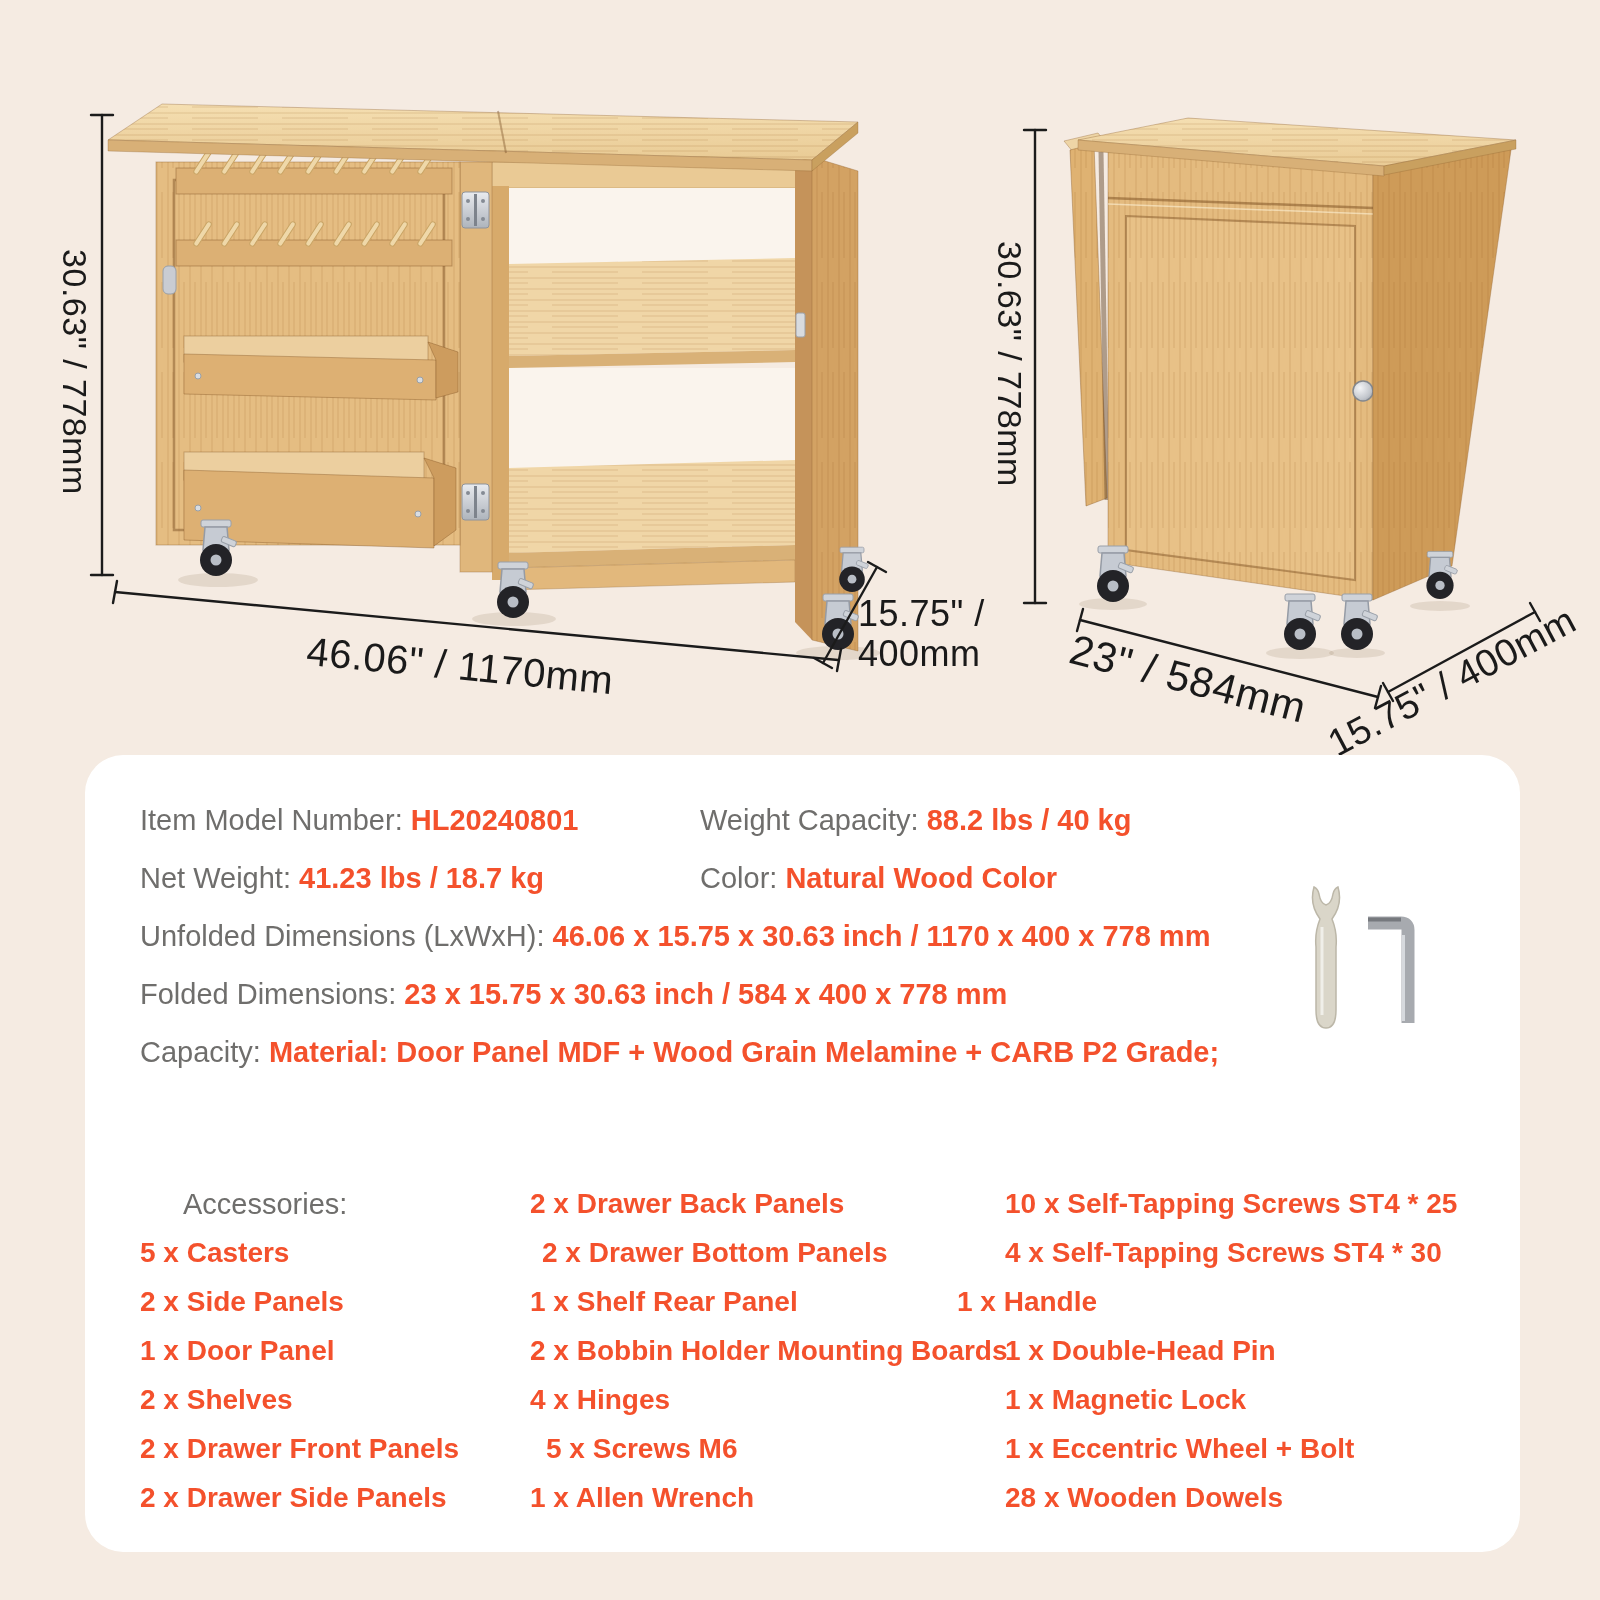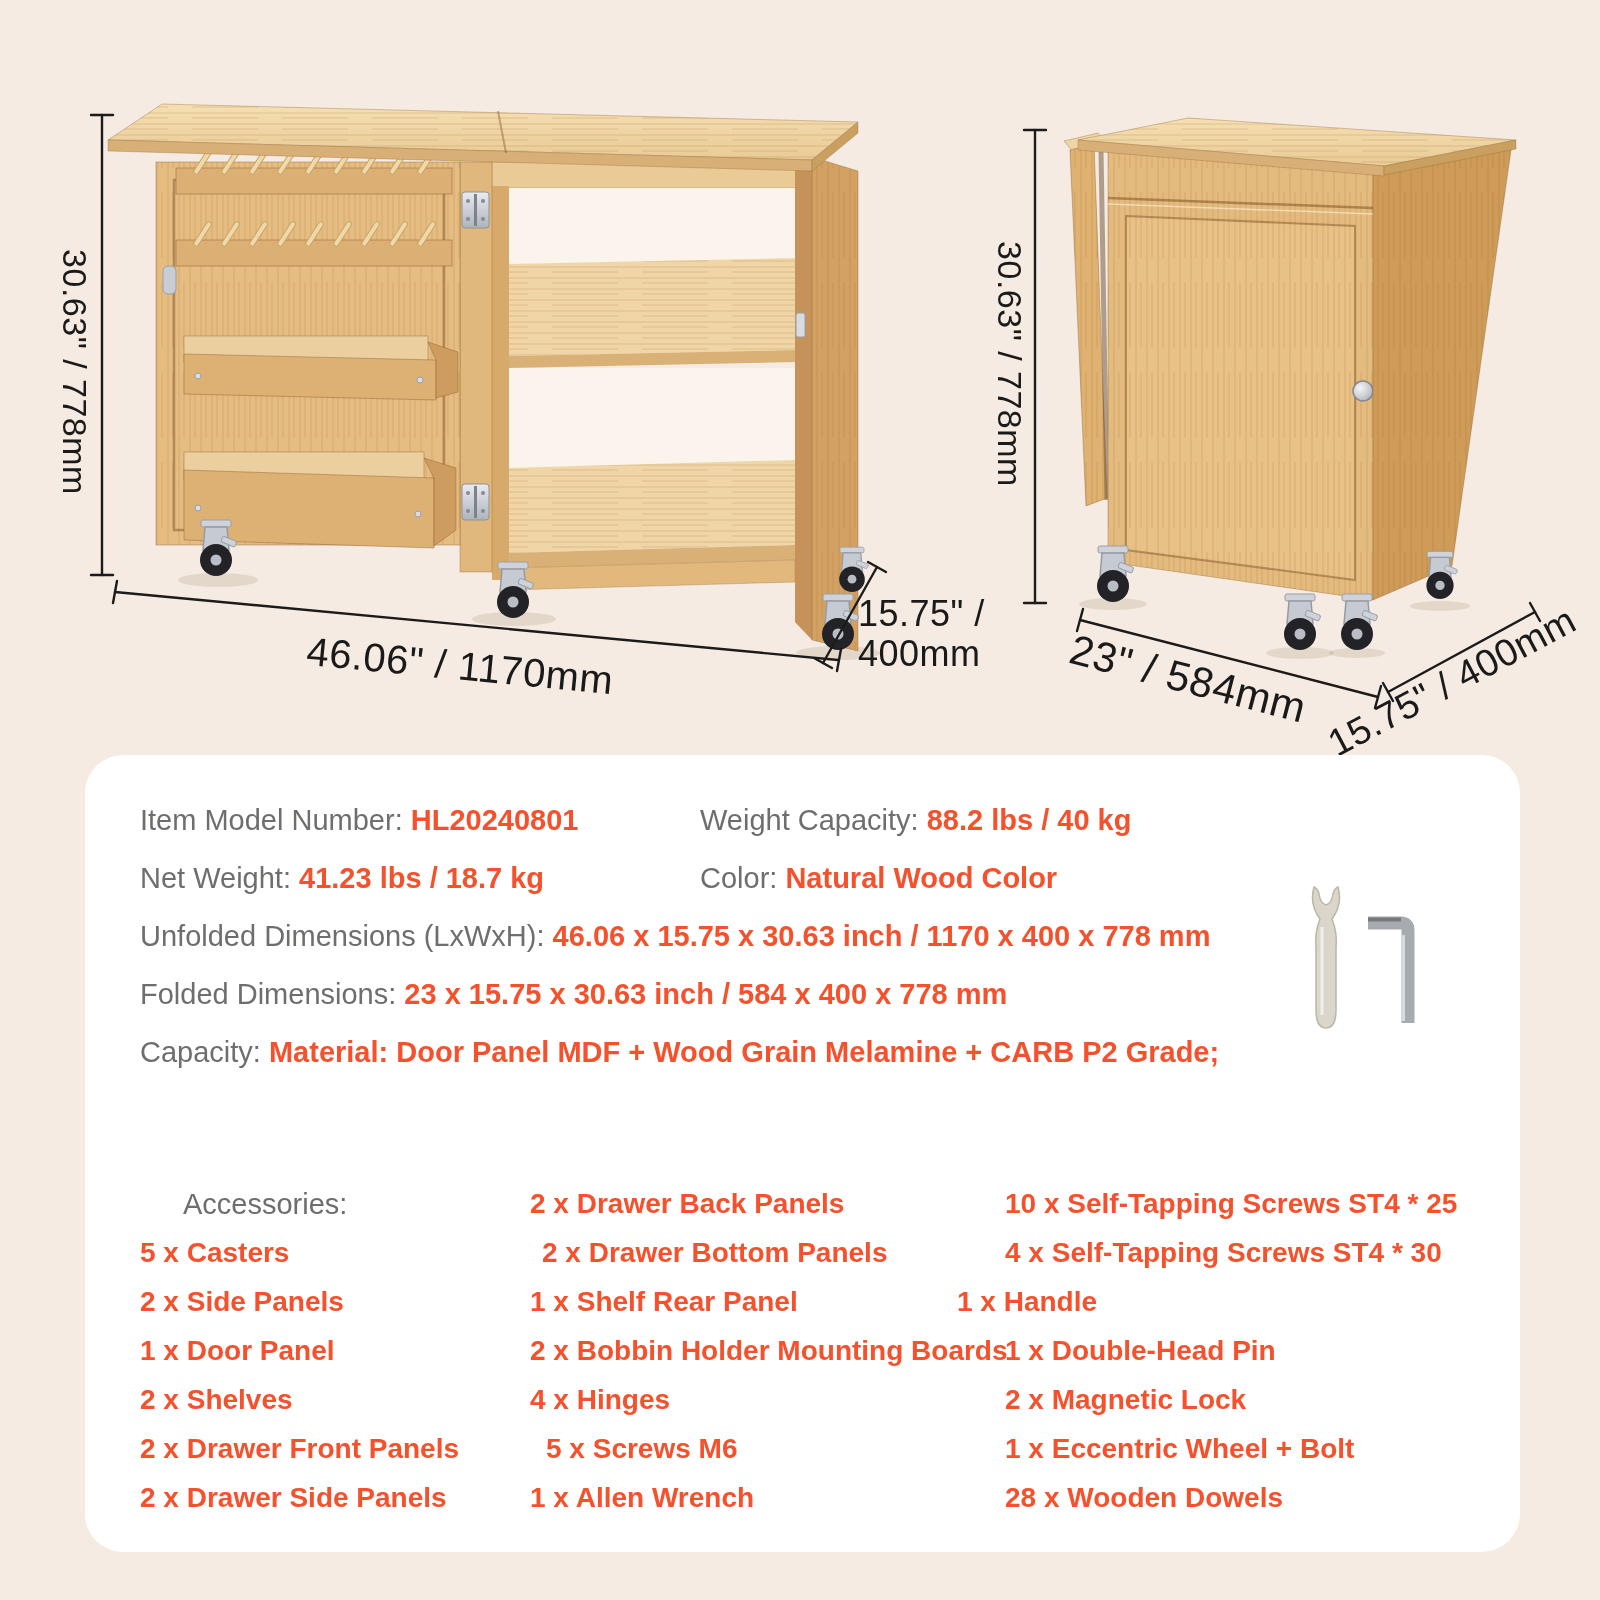--- a/index.html
+++ b/index.html
@@ -276,21 +276,21 @@
     <div class="acc-item" style="left:445px;top:531px;">1 x Shelf Rear Panel</div>
     <div class="acc-item" style="left:445px;top:580px;">2 x Bobbin Holder Mounting Boards</div>
     <div class="acc-item" style="left:445px;top:629px;">4 x Hinges</div>
     <div class="acc-item" style="left:445px;top:678px;margin-left:16px;">5 x Screws M6</div>
     <div class="acc-item" style="left:445px;top:727px;">1 x Allen Wrench</div>
 
     <div class="acc-item" style="left:920px;top:433px;">10 x Self-Tapping Screws ST4 * 25</div>
     <div class="acc-item" style="left:920px;top:482px;">4 x Self-Tapping Screws ST4 * 30</div>
     <div class="acc-item" style="left:872px;top:531px;">1 x Handle</div>
     <div class="acc-item" style="left:920px;top:580px;">1 x Double-Head Pin</div>
-    <div class="acc-item" style="left:920px;top:629px;">2 x Magnetic Lock</div>
+    <div class="acc-item" style="left:920px;top:629px;">1 x Magnetic Lock</div>
     <div class="acc-item" style="left:920px;top:678px;">1 x Eccentric Wheel + Bolt</div>
     <div class="acc-item" style="left:920px;top:727px;">28 x Wooden Dowels</div>
 
     <svg class="tools-icon" width="150" height="165" viewBox="0 0 150 165">
       <g>
         <path d="M24 12 C20 26 24 36 30 44 C26 54 25 62 26 72 L26 135 C26 147 30 153 36 153 C42 153 46 147 46 135 L46 72 C47 62 46 54 42 44 C48 36 52 26 48 12 C48 12 44 14 43 19 C42 25 40 29 36 30 C32 29 30 25 29 19 C28 14 24 12 24 12 Z" fill="#DAD6C9" stroke="#BCB7A8" stroke-width="1.5"></path>
         <line x1="32" y1="52" x2="32" y2="140" stroke="rgba(255,255,255,0.6)" stroke-width="3"></line>
       </g>
       <g>
         <path d="M78 48 L111 48 Q118 48 118 55 L118 148" fill="none" stroke="#A7AAAF" stroke-width="13"></path>

